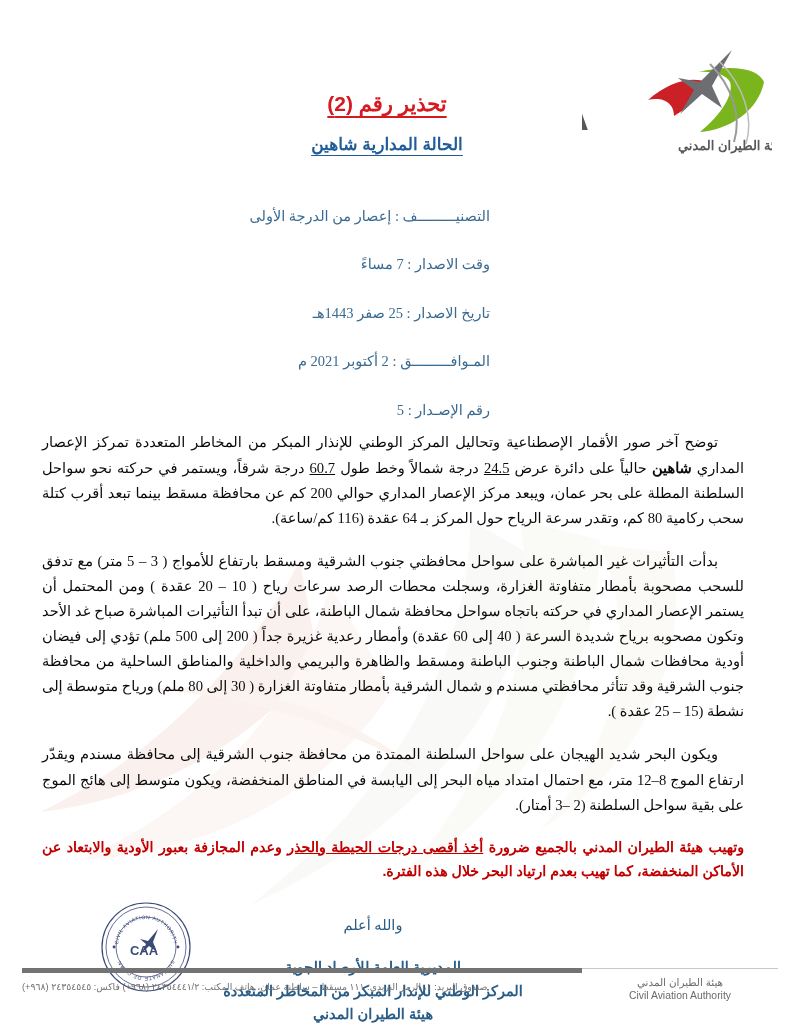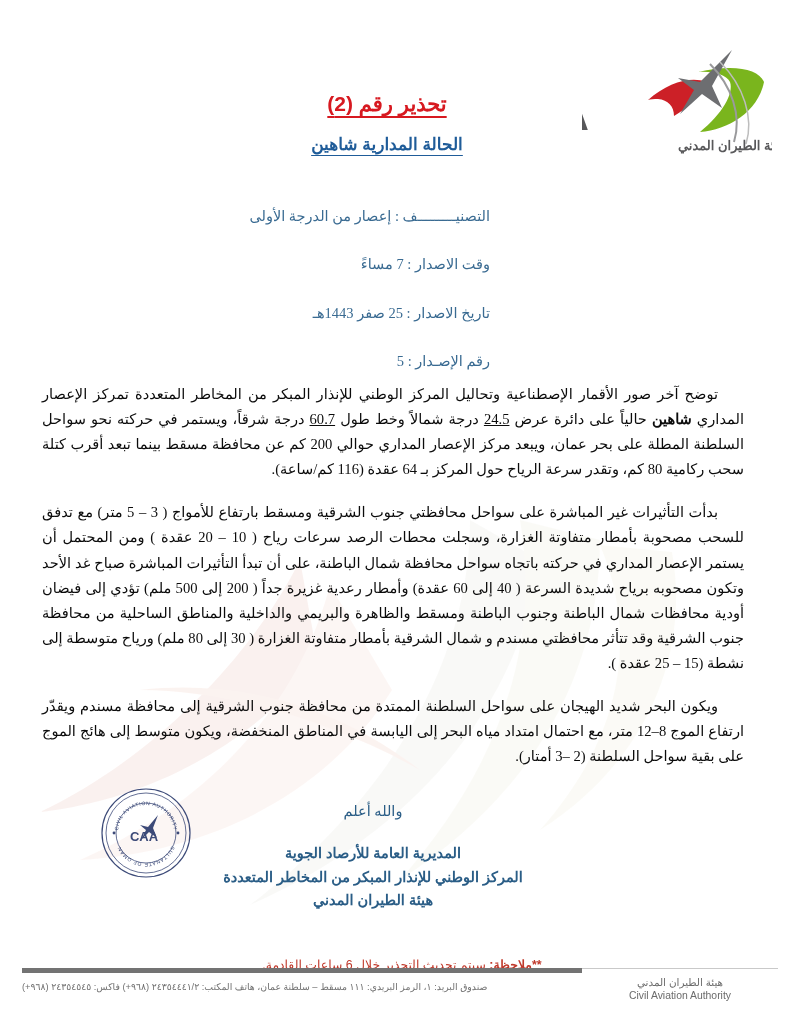--- a/index.html
+++ b/index.html
@@ -239,31 +239,33 @@
     <div class="title-block">
       <div class="doc-title">تحذير رقم (2)</div>
       <div class="doc-subtitle">الحالة المدارية شاهين</div>
     </div>
   </div>
 
   <div class="meta">
     <div class="meta-row">التصنيـــــــــف : إعصار من الدرجة الأولى</div>
     <div class="meta-row">وقت الاصدار : 7 مساءً</div>
     <div class="meta-row">تاريخ الاصدار : 25 صفر 1443هـ</div>
+    <div class="meta-row">المـوافـــــــــق : 2 أكتوبر 2021 م</div>
     <div class="meta-row">رقم الإصـدار : 5</div>
   </div>
 
   <div class="body-wrap">
 
     <p class="para"><span>توضح آخر صور الأقمار الإصطناعية وتحاليل المركز الوطني للإنذار المبكر من المخاطر المتعددة تمركز الإعصار المداري </span><span class="b">شاهين</span><span> حالياً على دائرة عرض </span><span class="u">24.5</span><span> درجة شمالاً وخط طول </span><span class="u">60.7</span><span> درجة شرقاً، ويستمر في حركته نحو سواحل السلطنة المطلة على بحر عمان، ويبعد مركز الإعصار المداري حوالي 200 كم عن محافظة مسقط بينما تبعد أقرب كتلة سحب ركامية 80 كم، وتقدر سرعة الرياح حول المركز بـ 64 عقدة (116 كم/ساعة).</span></p>
 
     <p class="para">بدأت التأثيرات غير المباشرة على سواحل محافظتي جنوب الشرقية ومسقط بارتفاع للأمواج ( 3 – 5 متر) مع تدفق للسحب مصحوبة بأمطار متفاوتة الغزارة، وسجلت محطات الرصد سرعات رياح ( 10 – 20 عقدة ) ومن المحتمل أن يستمر الإعصار المداري في حركته باتجاه سواحل محافظة شمال الباطنة، على أن تبدأ التأثيرات المباشرة صباح غد الأحد وتكون مصحوبه برياح شديدة السرعة ( 40 إلى 60 عقدة) وأمطار رعدية غزيرة جداً ( 200 إلى 500 ملم) تؤدي إلى فيضان أودية محافظات شمال الباطنة وجنوب الباطنة ومسقط والظاهرة والبريمي والداخلية والمناطق الساحلية من محافظة جنوب الشرقية وقد تتأثر محافظتي مسندم و شمال الشرقية بأمطار متفاوتة الغزارة ( 30 إلى 80 ملم) ورياح متوسطة إلى نشطة (15 – 25 عقدة ).</p>
 
     <p class="para">ويكون البحر شديد الهيجان على سواحل السلطنة الممتدة من محافظة جنوب الشرقية إلى محافظة مسندم ويقدّر ارتفاع الموج 8–12 متر، مع احتمال امتداد مياه البحر إلى اليابسة في المناطق المنخفضة، ويكون متوسط إلى هائج الموج على بقية سواحل السلطنة (2 –3 أمتار).</p>
 
+    <p class="warning"><span>وتهيب هيئة الطيران المدني بالجميع ضرورة </span><span class="u">أخذ أقصى درجات الحيطة والحذر</span><span> وعدم المجازفة بعبور الأودية والابتعاد عن الأماكن المنخفضة، كما تهيب بعدم ارتياد البحر خلال هذه الفترة.</span></p>
 
     <div class="sig-area">
       <div class="basmala">والله أعلم</div>
       <div class="sig-lines">
         <div>المديرية العامة للأرصاد الجوية</div>
         <div>المركز الوطني للإنذار المبكر من المخاطر المتعددة</div>
         <div>هيئة الطيران المدني</div>
       </div>
 
       <svg class="seal" viewBox="0 0 92 92">

